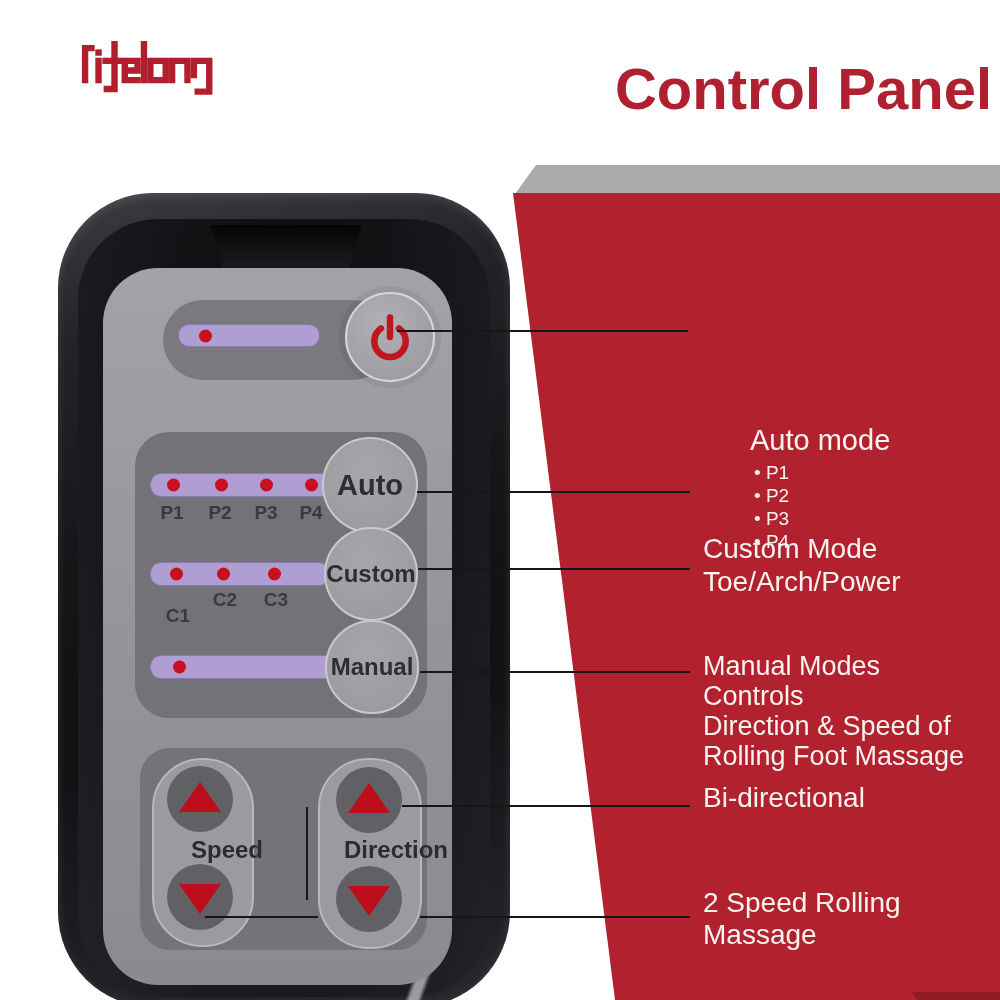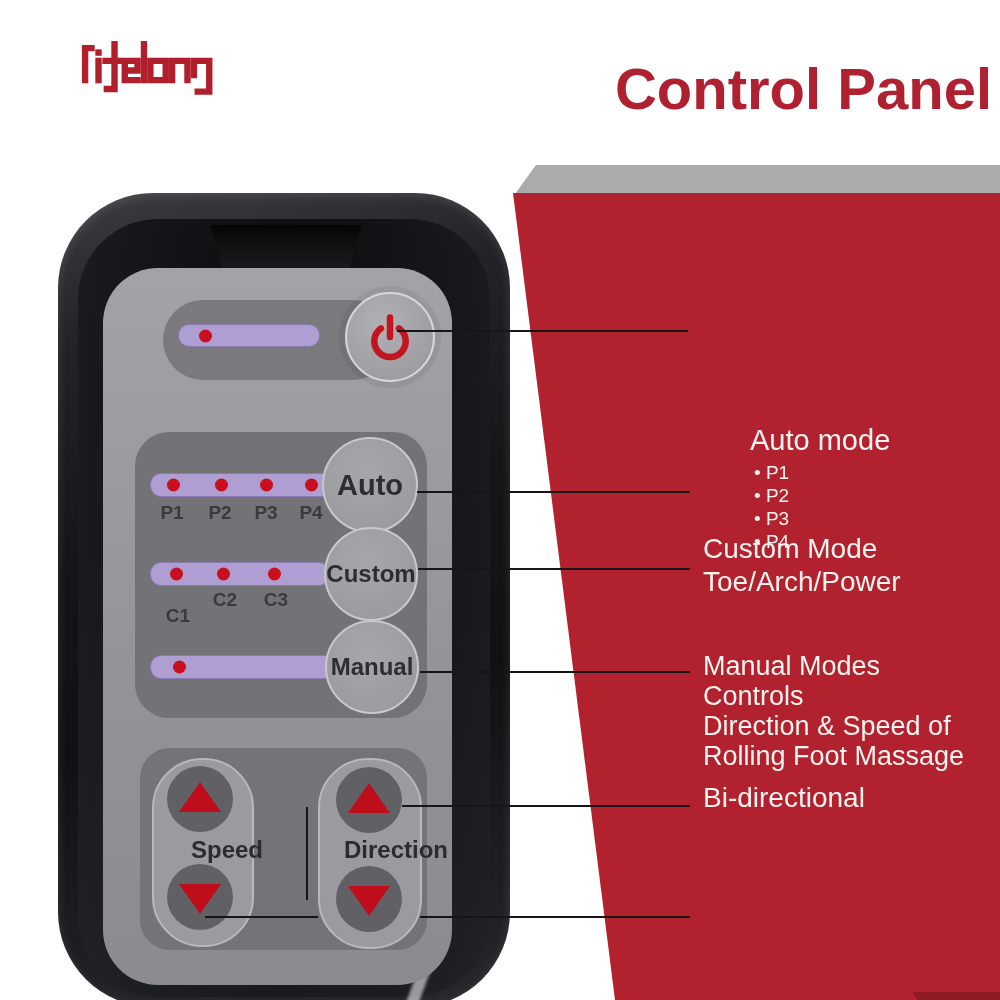--- a/index.html
+++ b/index.html
@@ -213,14 +213,18 @@
     <span class="l">Manual Modes</span>
     <span class="l">Controls</span>
     <span class="l">Direction &amp; Speed of</span>
     <span class="l">Rolling Foot Massage</span>
   </div>
 
   <div class="ann ann-bidir">
     <span class="l">Bi-directional</span>
   </div>
 
+  <div class="ann ann-2speed">
+    <span class="l">2 Speed Rolling</span>
+    <span class="l">Massage</span>
+  </div>
 
 </div>
 
 </body></html>

